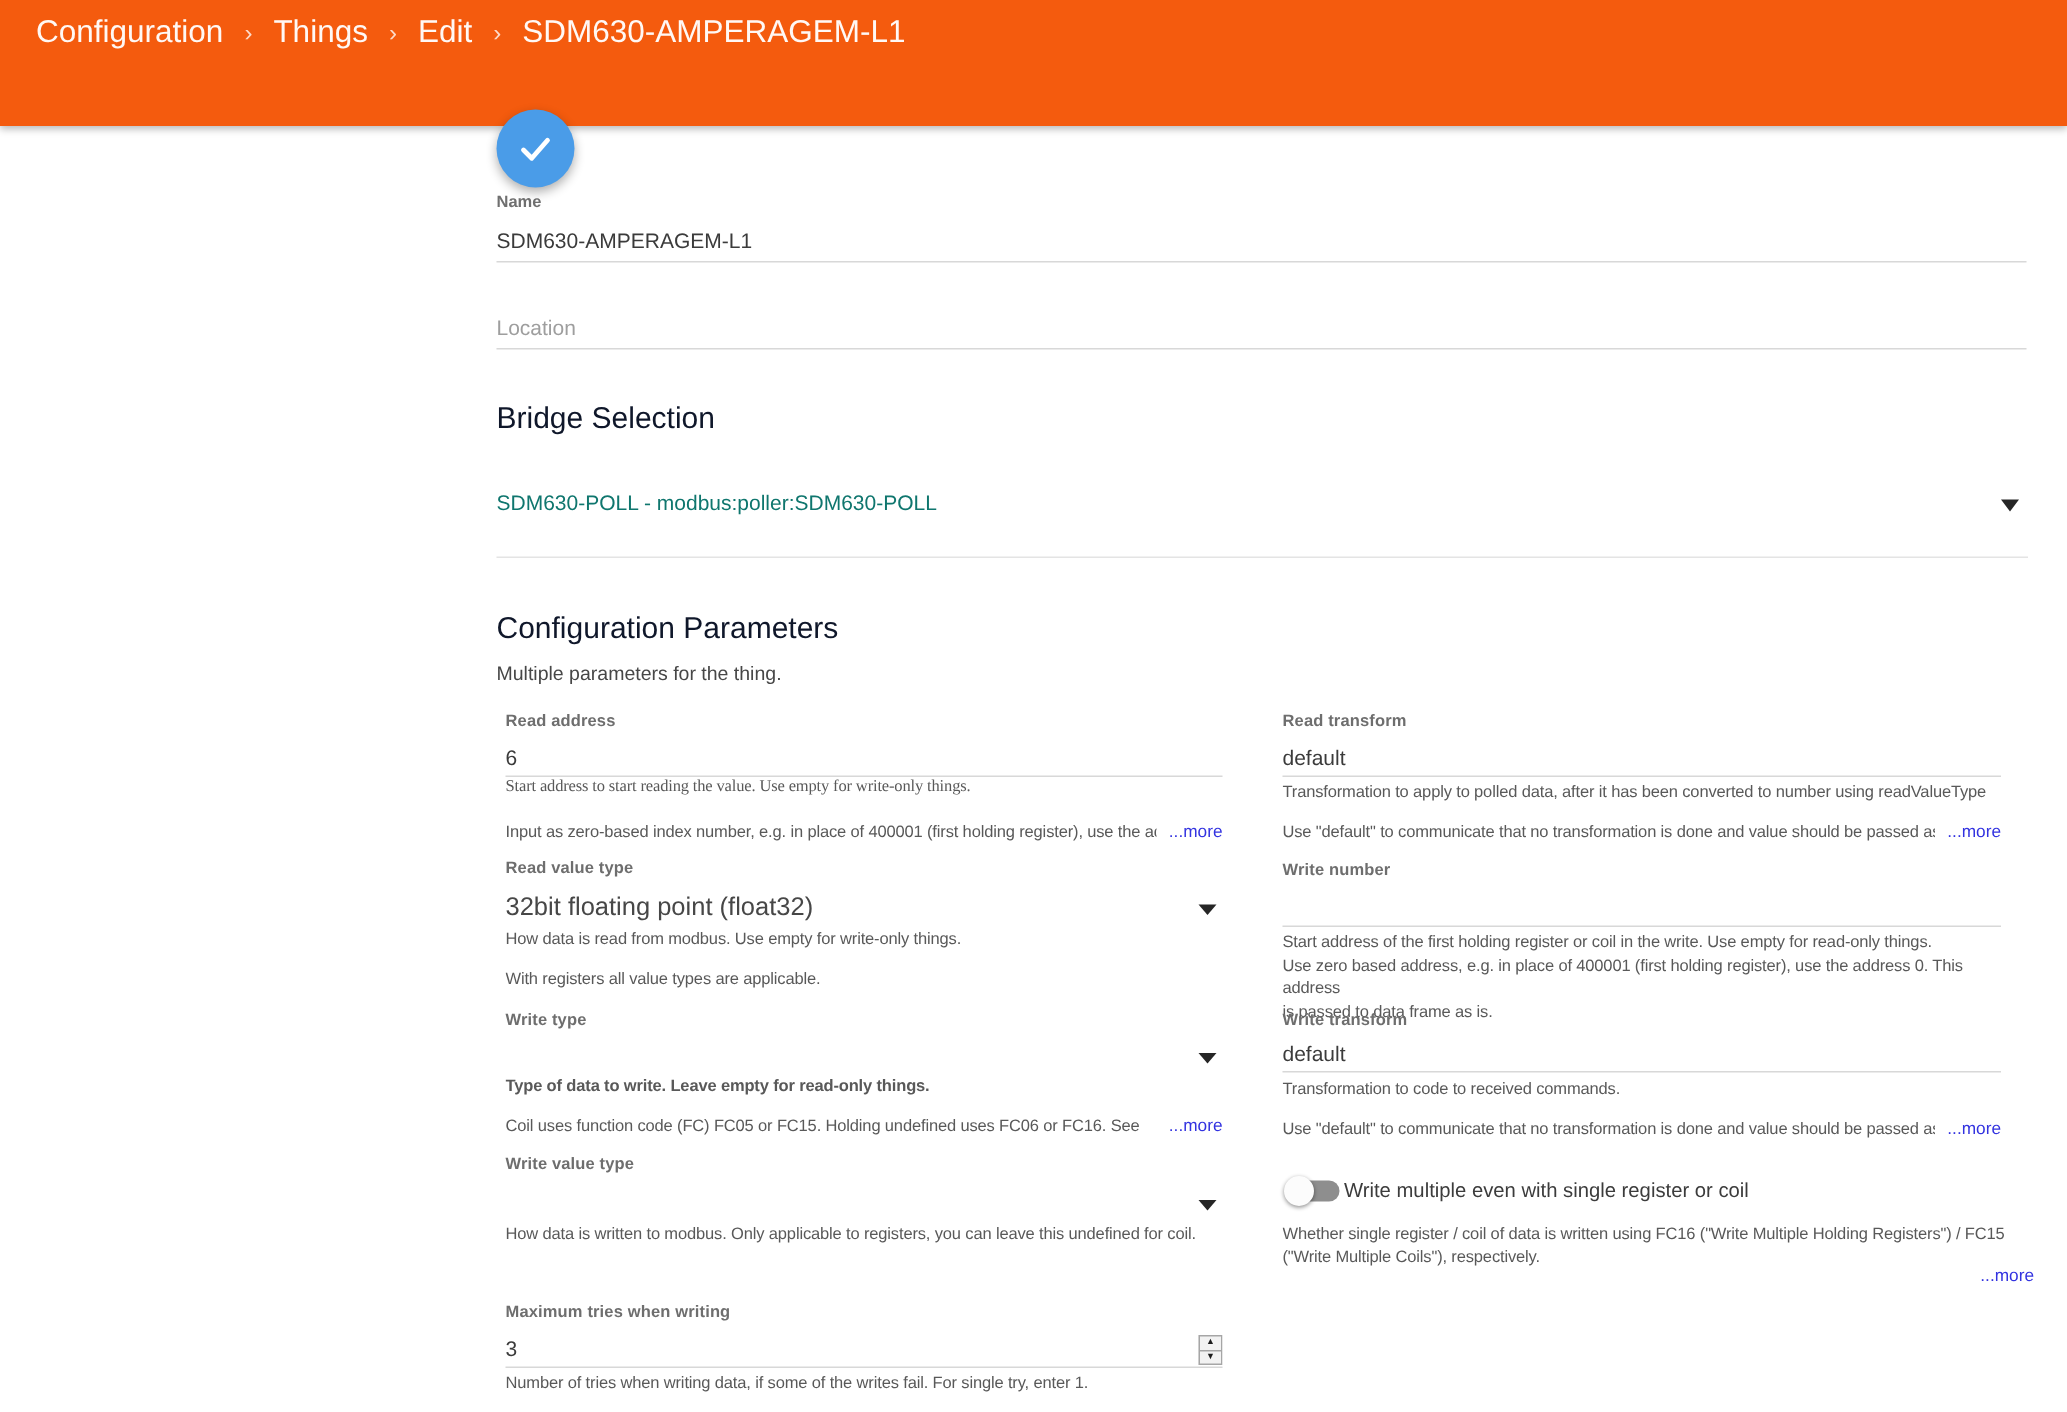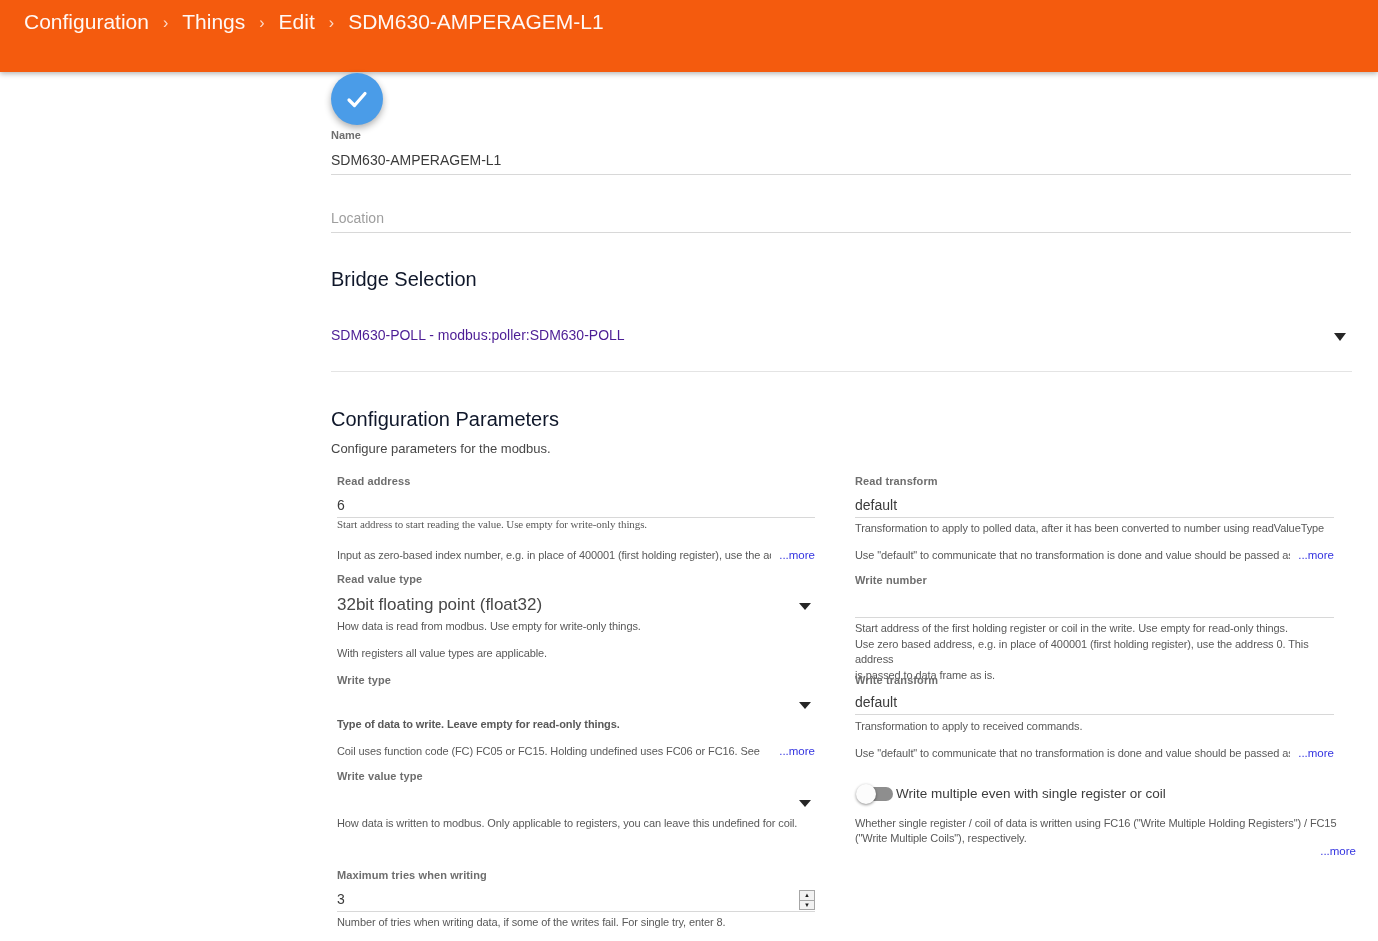--- a/index.html
+++ b/index.html
@@ -1,20 +1,20 @@
 <!DOCTYPE html>
 <html><head>
 <meta charset="utf-8">
 <style>
   html,body{margin:0;padding:0;}
   body{font-family:"Liberation Sans",sans-serif;background:#fff;}
   .page{position:relative;width:1378px;height:941px;background:#fff;overflow:hidden;}
 
   
-  .appbar{position:absolute;top:0;left:0;width:100%;height:72px;background:#f45b0e;
+  .appbar{position:absolute;top:0;left:0;width:100%;height:84px;background:#f45b0e;
           box-shadow:0 2px 5px rgba(0,0,0,.28);z-index:2;}
   .crumbs{position:absolute;top:10px;left:24px;display:flex;align-items:center;gap:14px;
           color:#fff;font-size:21px;font-weight:400;}
   .crumb{cursor:pointer;white-space:nowrap;color:rgba(255,255,255,.96);}
   .crumb-sep{font-size:16px;color:rgba(255,255,255,.78);padding-top:2px;}
 
   
   .fab{position:absolute;left:331px;top:73px;width:52px;height:52px;border:none;border-radius:50%;
        background:#4a9ce8;box-shadow:0 3px 7px rgba(0,0,0,.32);z-index:3;cursor:pointer;
        display:flex;align-items:center;justify-content:center;padding:0;}
@@ -24,21 +24,21 @@
 
   .flabel{position:absolute;font-size:11px;font-weight:700;color:#6e6e6e;letter-spacing:.1px;}
   .tiny-label{position:absolute;font-size:11px;font-weight:700;color:#6f6f6f;}
 
   .input-line{position:absolute;box-sizing:border-box;border-bottom:1px solid #d8d8d8;
               display:flex;align-items:flex-end;padding-bottom:6px;
               font-size:14px;color:#3b3b3b;cursor:text;overflow:hidden;white-space:nowrap;}
   .placeholder{color:#9e9e9e;}
 
   .select-line{position:absolute;box-sizing:border-box;cursor:pointer;
-               font-size:14px;color:#4c1d95;white-space:nowrap;overflow:visible;}
+               font-size:14px;color:#0f766e;white-space:nowrap;overflow:visible;}
   .select-big{font-size:17px;color:#474747;}
   .arrow{position:absolute;width:0;height:0;border-left:6px solid transparent;
          border-right:6px solid transparent;border-top:8px solid #262626;}
   .arrow.sm{border-left-width:6px;border-right-width:6px;border-top-width:7px;}
 
   .help{position:absolute;font-size:11px;letter-spacing:-.1px;color:#595959;line-height:15px;
         white-space:nowrap;overflow:hidden;}
   .help.wrap{white-space:pre-line;overflow:hidden;}
   .help-row{position:absolute;display:flex;align-items:baseline;}
   .help-clip{flex:1;font-size:11px;letter-spacing:-.1px;color:#595959;white-space:nowrap;overflow:hidden;}
@@ -88,21 +88,21 @@
 
   <div class="input-line placeholder" style="left:331px;top:206px;width:1020px;height:27px;">Location</div>
 
   <div class="h2" style="left:331px;top:268px;">Bridge Selection</div>
   <div class="select-line" style="left:331px;top:327px;width:1021px;height:45px;border-bottom:1px solid #e4e4e4;">
     <span>SDM630-POLL - modbus:poller:SDM630-POLL</span>
     <span class="arrow" style="right:6px;top:6px;"></span>
   </div>
 
   <div class="h2" style="left:331px;top:408px;">Configuration Parameters</div>
-  <div class="desc" style="left:331px;top:441px;">Configure parameters for the modbus.</div>
+  <div class="desc" style="left:331px;top:441px;">Multiple parameters for the thing.</div>
 
   <div class="flabel" style="left:337px;top:475px;">Read address</div>
   <div class="input-line" style="left:337px;top:494px;width:478px;height:24px;padding-bottom:4px;">6</div>
   <div class="help" style="left:337px;top:517px;width:478px;font-family:Liberation Serif, serif;">Start address to start reading the value. Use empty for write-only things.</div>
   <div class="help-row" style="left:337px;top:549px;width:478px;">
     <span class="help-clip">Input as zero-based index number, e.g. in place of 400001 (first holding register), use the address 0. This address is passed to data frame as is.</span>
     <a class="more">...more</a>
   </div>
 
   <div class="flabel" style="left:337px;top:573px;">Read value type</div>
@@ -130,39 +130,39 @@
   <div class="help" style="left:337px;top:816px;width:478px;">How data is written to modbus. Only applicable to registers, you can leave this undefined for coil.</div>
 
   <div class="flabel" style="left:337px;top:869px;">Maximum tries when writing</div>
   <div class="input-line" style="left:337px;top:889px;width:478px;height:23px;padding-bottom:4px;">
     <span>3</span>
     <span class="spinner">
       <span class="spin-btn up">▲</span>
       <span class="spin-btn">▼</span>
     </span>
   </div>
-  <div class="help" style="left:337px;top:915px;width:478px;">Number of tries when writing data, if some of the writes fail. For single try, enter 8.</div>
+  <div class="help" style="left:337px;top:915px;width:478px;">Number of tries when writing data, if some of the writes fail. For single try, enter 1.</div>
 
   <div class="flabel" style="left:855px;top:475px;">Read transform</div>
   <div class="input-line" style="left:855px;top:494px;width:479px;height:24px;padding-bottom:4px;">default</div>
   <div class="help" style="left:855px;top:521px;width:479px;">Transformation to apply to polled data, after it has been converted to number using readValueType</div>
   <div class="help-row" style="left:855px;top:549px;width:479px;">
     <span class="help-clip">Use "default" to communicate that no transformation is done and value should be passed as is.</span>
     <a class="more">...more</a>
   </div>
 
   <div class="flabel" style="left:855px;top:574px;">Write number</div>
   <div class="input-line" style="left:855px;top:596px;width:479px;height:22px;"></div>
   <div class="help wrap" style="left:855px;top:621px;width:494px;line-height:15.5px;">Start address of the first holding register or coil in the write. Use empty for read-only things.
 Use zero based address, e.g. in place of 400001 (first holding register), use the address 0. This address
 is passed to data frame as is.</div>
 
   <div class="flabel" style="left:855px;top:674px;">Write transform</div>
   <div class="input-line" style="left:855px;top:692px;width:479px;height:23px;padding-bottom:4px;">default</div>
-  <div class="help" style="left:855px;top:719px;width:479px;">Transformation to apply to received commands.</div>
+  <div class="help" style="left:855px;top:719px;width:479px;">Transformation to code to received commands.</div>
   <div class="help-row" style="left:855px;top:747px;width:479px;">
     <span class="help-clip">Use "default" to communicate that no transformation is done and value should be passed as is.</span>
     <a class="more">...more</a>
   </div>
 
   <div class="switch" style="left:856px;top:784px;">
     <span class="track"></span>
     <span class="thumb"></span>
   </div>
   <div class="toggle-label" style="left:896px;top:786px;">Write multiple even with single register or coil</div>

